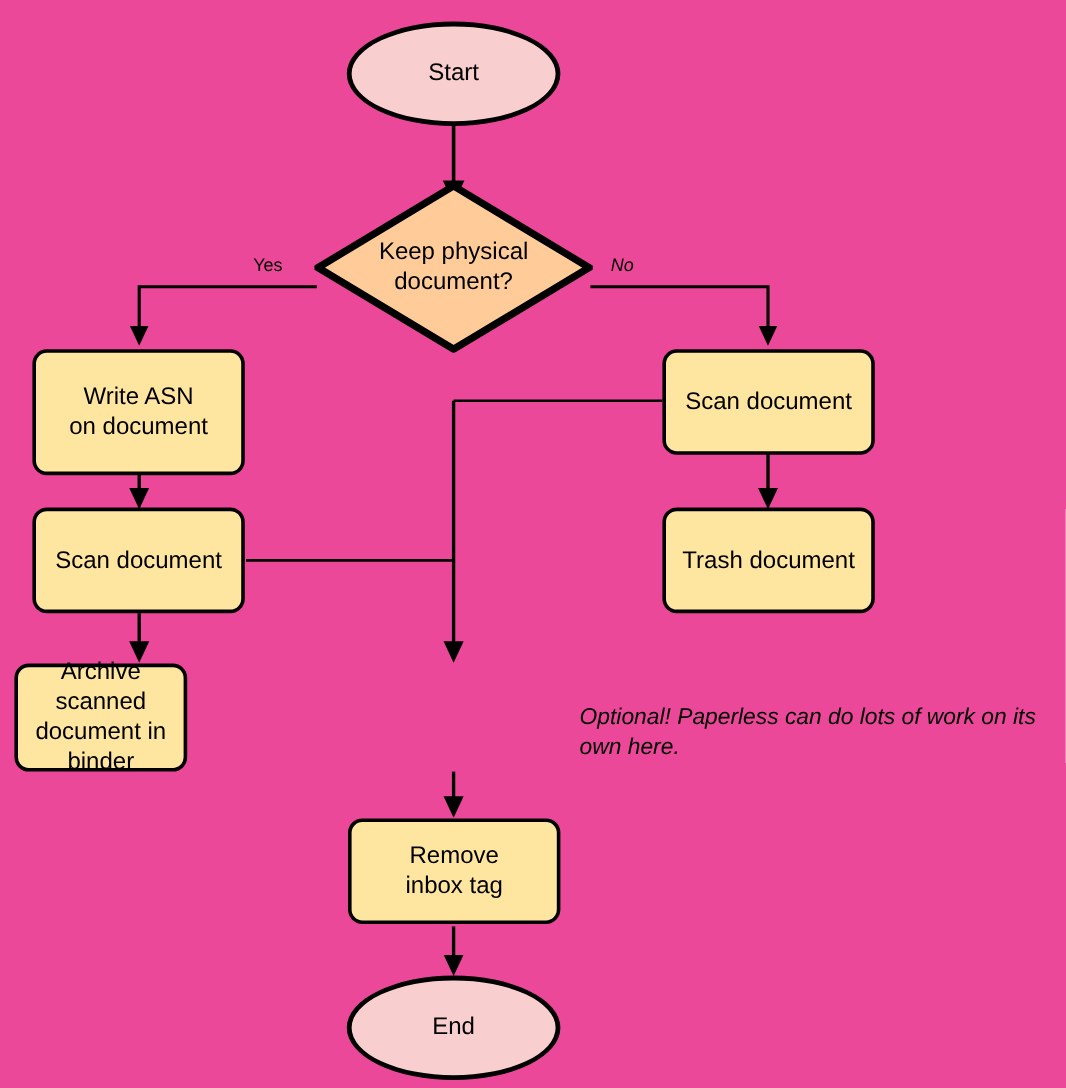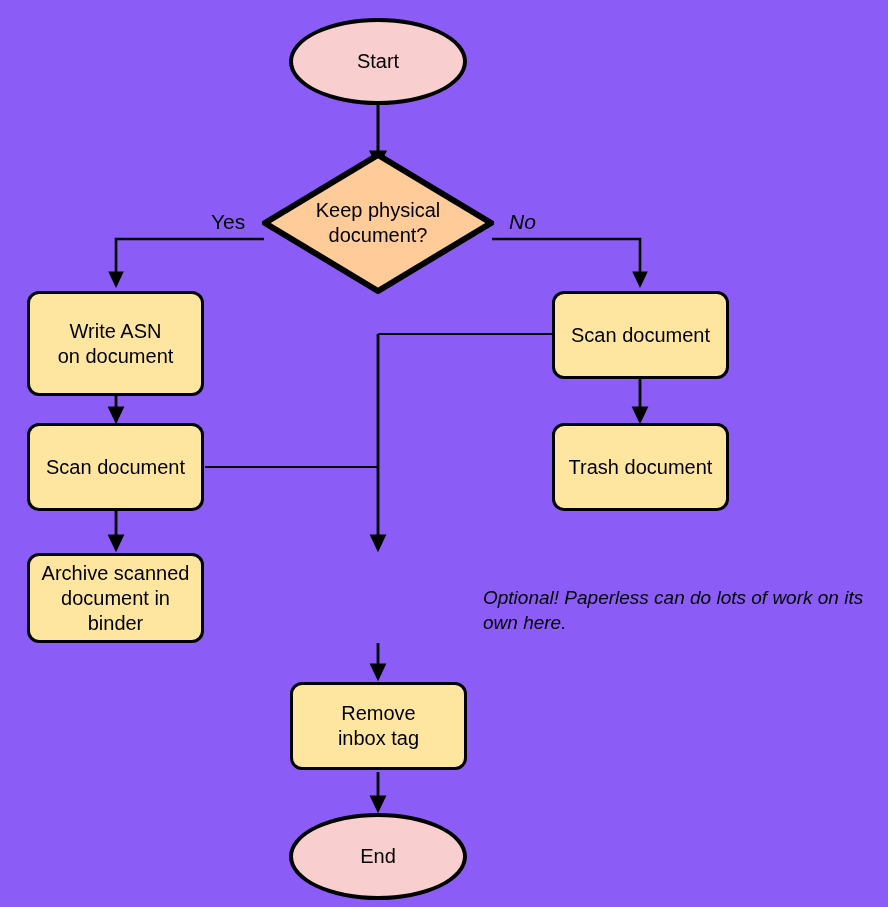--- a/index.html
+++ b/index.html
@@ -10,21 +10,21 @@
   body {
     width: 888px;
     height: 907px;
     font-family: "Liberation Sans", sans-serif;
     overflow: hidden;
   }
   #flowchart-root {
     position: relative;
     width: 888px;
     height: 907px;
-    background: #8b5cf6;
+    background: #ec4899;
   }
   #edges-layer {
     position: absolute;
     left: 0;
     top: 0;
     width: 888px;
     height: 907px;
   }
   .node {
     position: absolute;
@@ -59,21 +59,21 @@
     top: 0;
     width: 100%;
     height: 100%;
   }
   .decision-label {
     position: relative;
     z-index: 1;
   }
   .edge-label {
     position: absolute;
-    font-size: 21px;
+    font-size: 15px;
     line-height: 22px;
     color: #000000;
     z-index: 3;
     white-space: nowrap;
   }
   .annotation {
     position: absolute;
     font-size: 19px;
     line-height: 25px;
     font-style: italic;
@@ -133,21 +133,21 @@
 
   <div class="node node-process" style="left:27px; top:291px; width:177px; height:105px;">
     <span>Write ASN
 on document</span>
   </div>
 
   <div class="node node-process" style="left:27px; top:423px; width:177px; height:88px;">
     <span>Scan document</span>
   </div>
 
-  <div class="node node-process" style="left:27px; top:553px; width:177px; height:90px;">
+  <div class="node node-process" style="left:12px; top:553px; width:144px; height:90px;">
     <span>Archive scanned
 document in
 binder</span>
   </div>
 
   <div class="node node-process" style="left:552px; top:291px; width:177px; height:88px;">
     <span>Scan document</span>
   </div>
 
   <div class="node node-process" style="left:552px; top:423px; width:177px; height:88px;">

